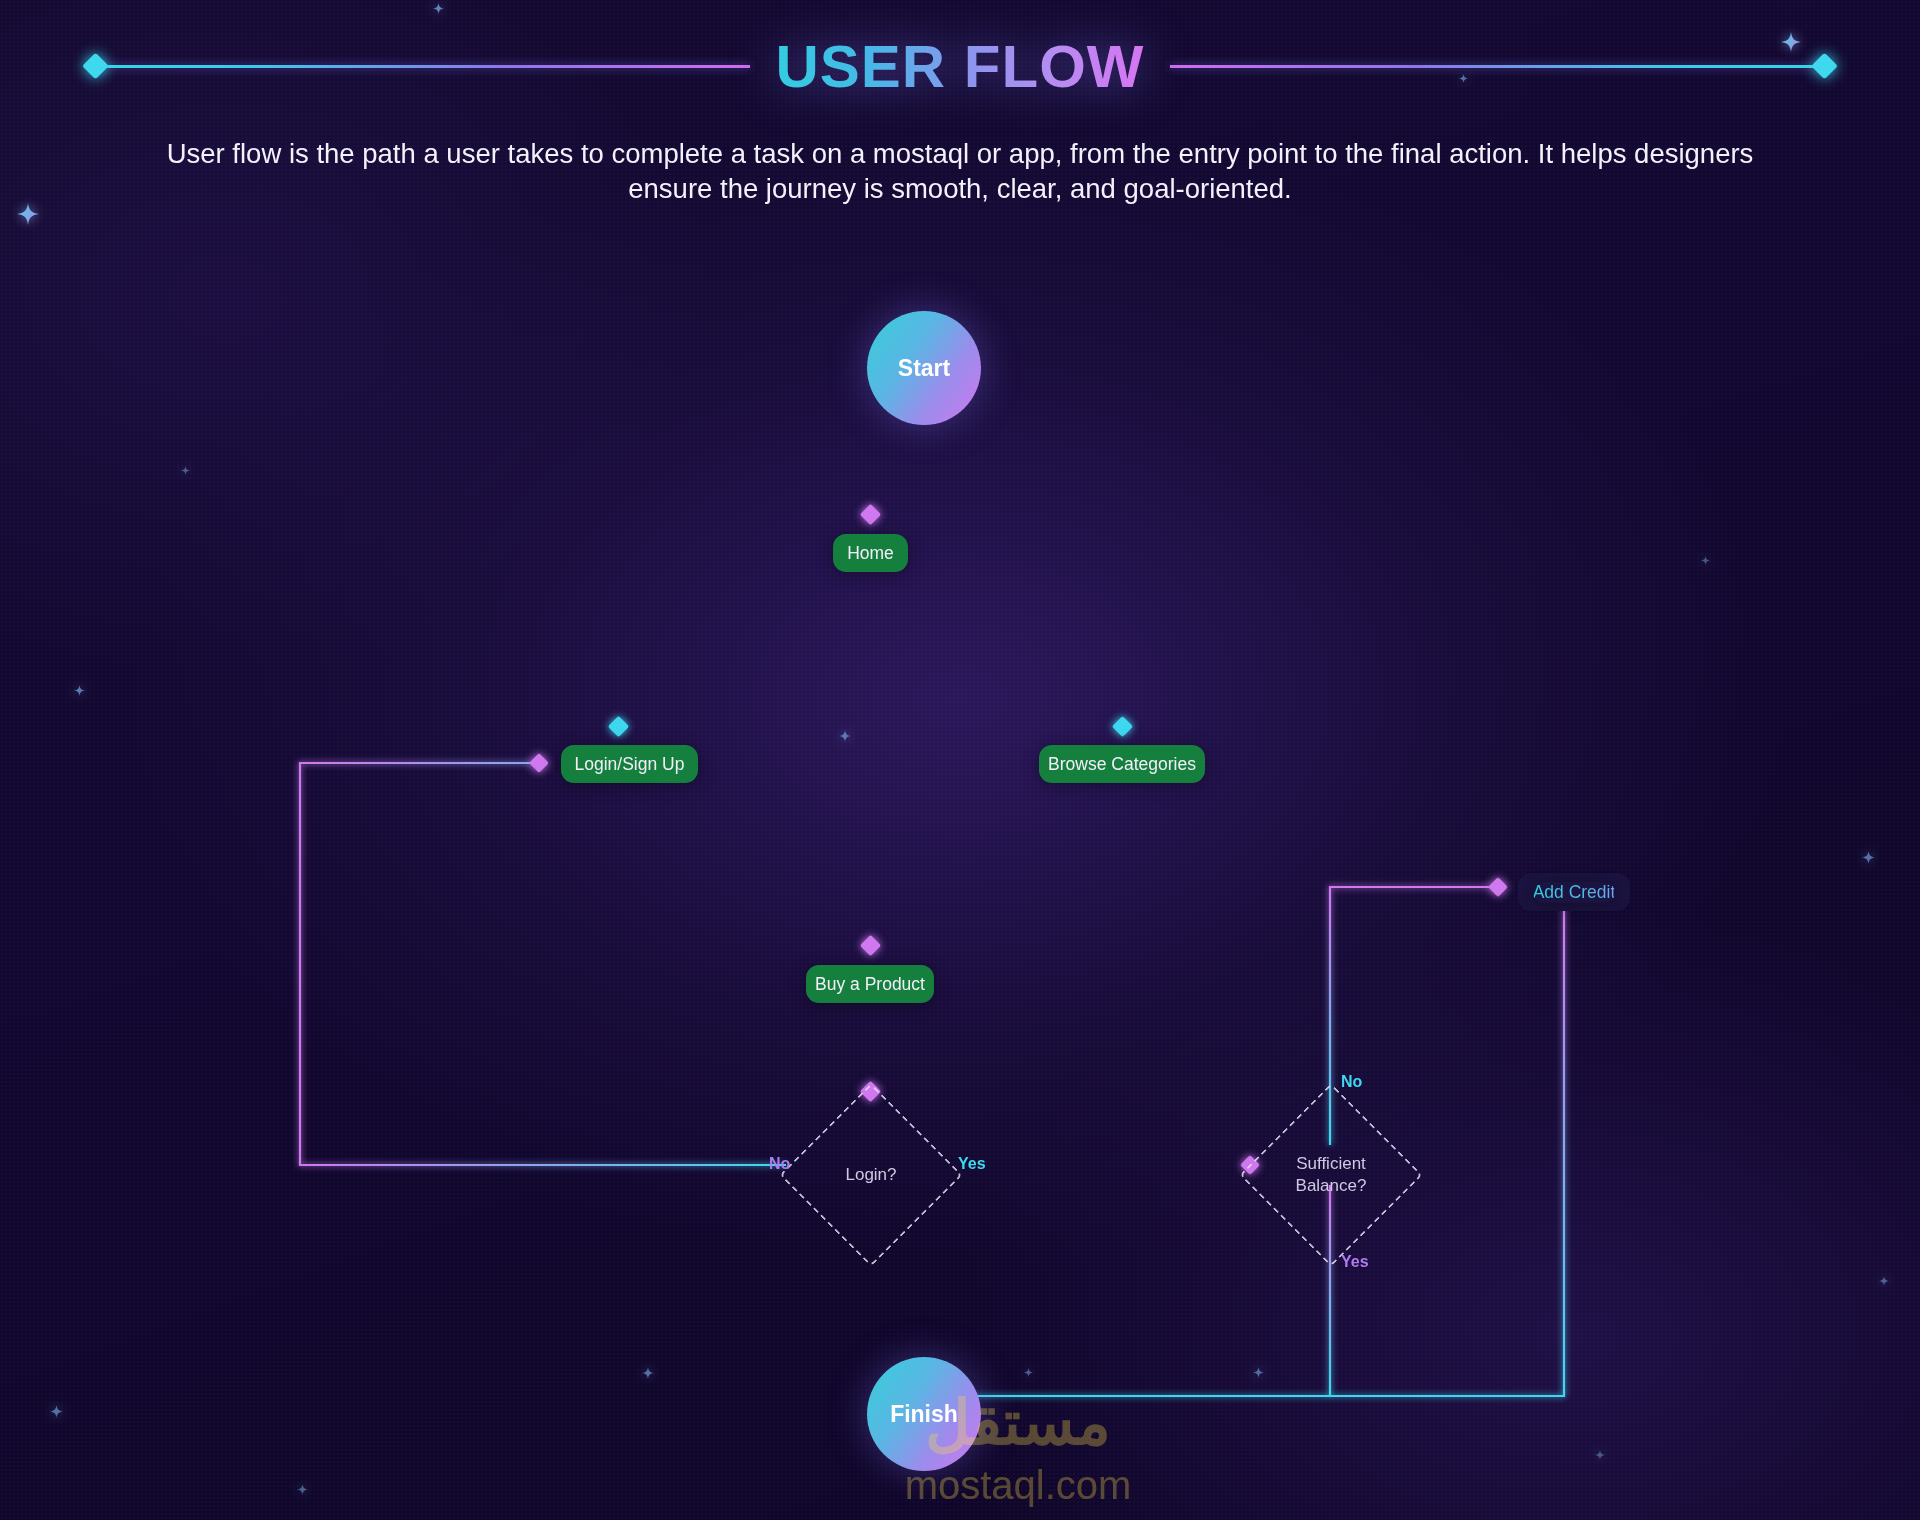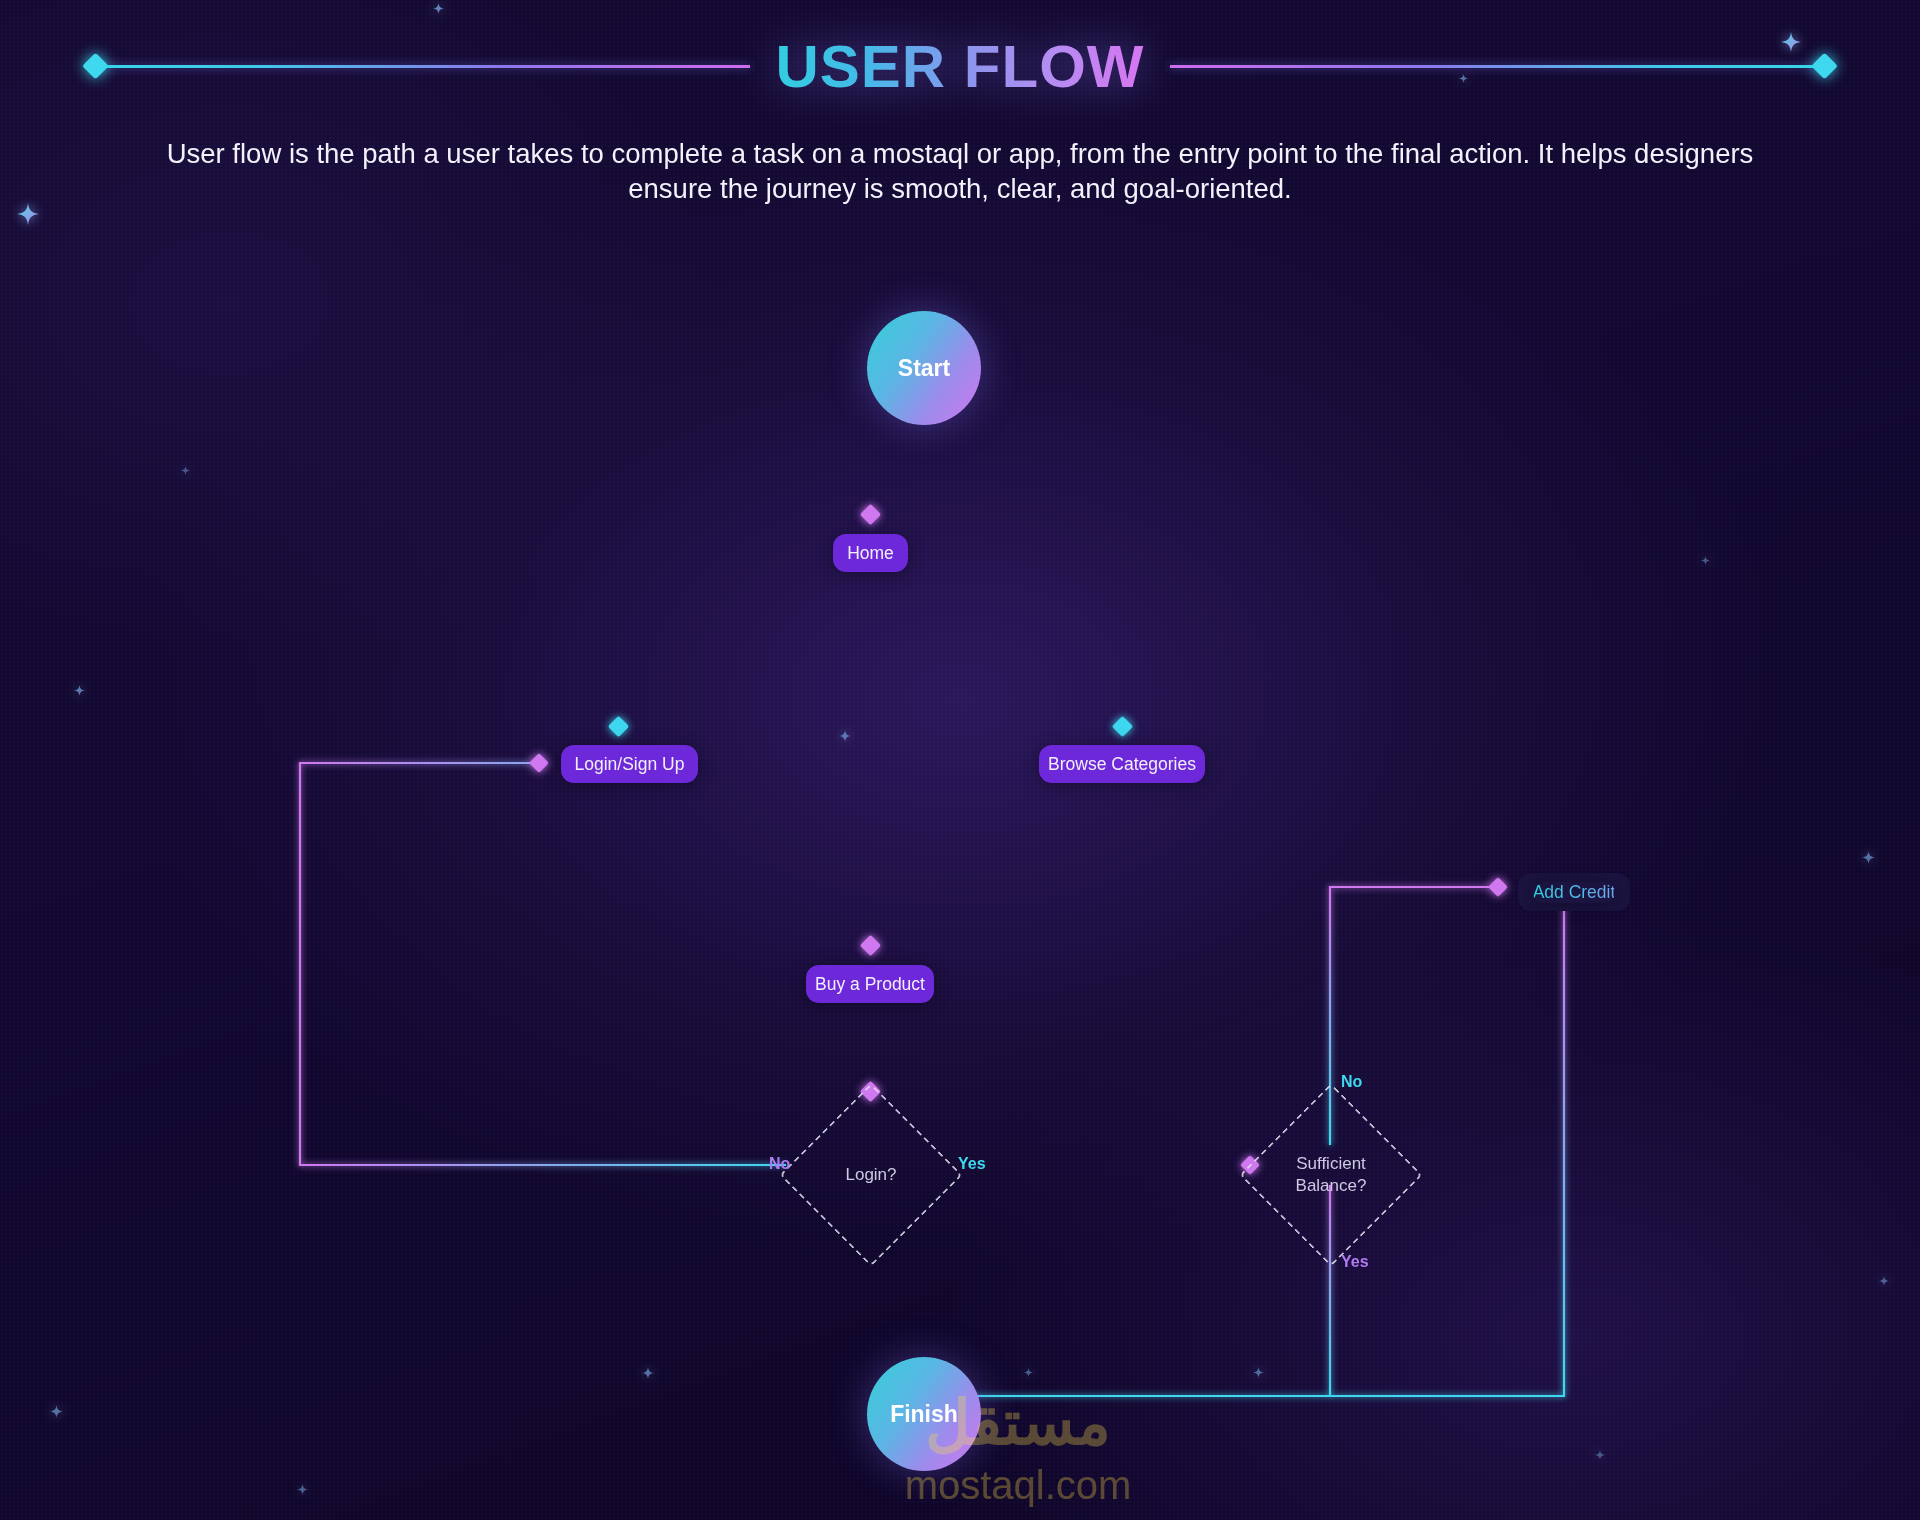--- a/index.html
+++ b/index.html
@@ -66,21 +66,21 @@
     width:1630px; text-align:center;
     font-size:27.5px; line-height:1.28; color:#f3f1fb; font-weight:400;
   }
 
   
   #diagram{ position:absolute; top:0; left:0; width:1920px; height:1520px; }
   #wires{ position:absolute; inset:0; }
 
   .node{ position:absolute; }
   .pill{
-    background:#6d28d9;
+    background:#15803d;
     border-radius:13px;
     display:flex; align-items:center; justify-content:center;
     font-size:17.5px; color:#f2effb; white-space:nowrap;
     box-shadow:0 2px 16px rgba(0,0,0,.35);
   }
   .pill.accent{
     background:linear-gradient(90deg,#2ed3de,#6fa5ee);
     -webkit-background-clip:text; background-clip:text;
     -webkit-text-fill-color:transparent; color:transparent;
   }

